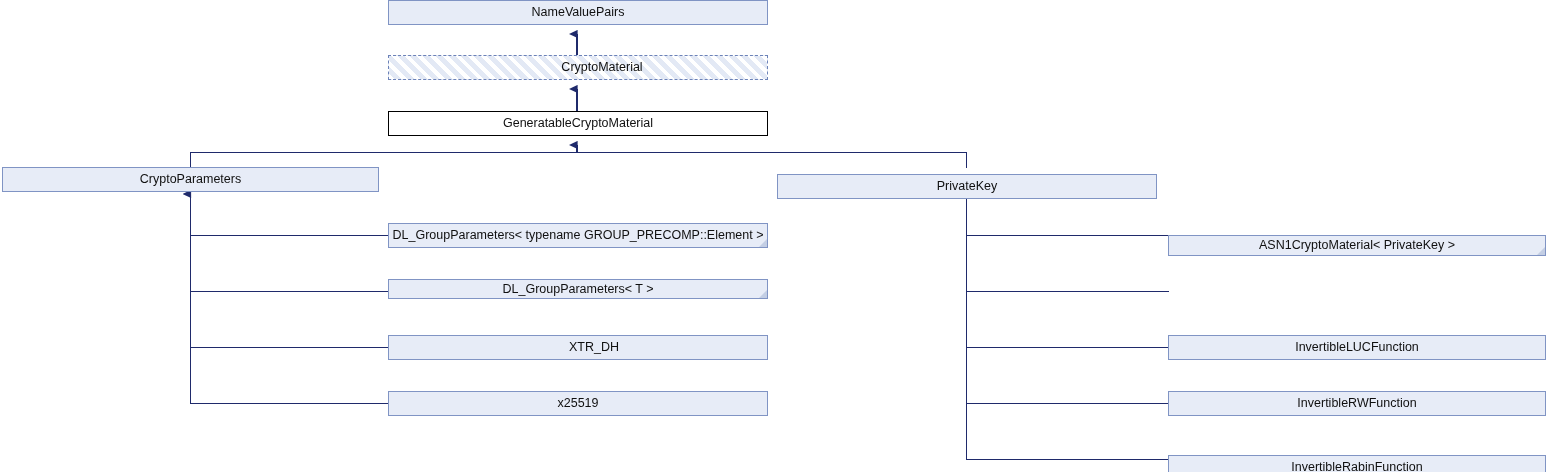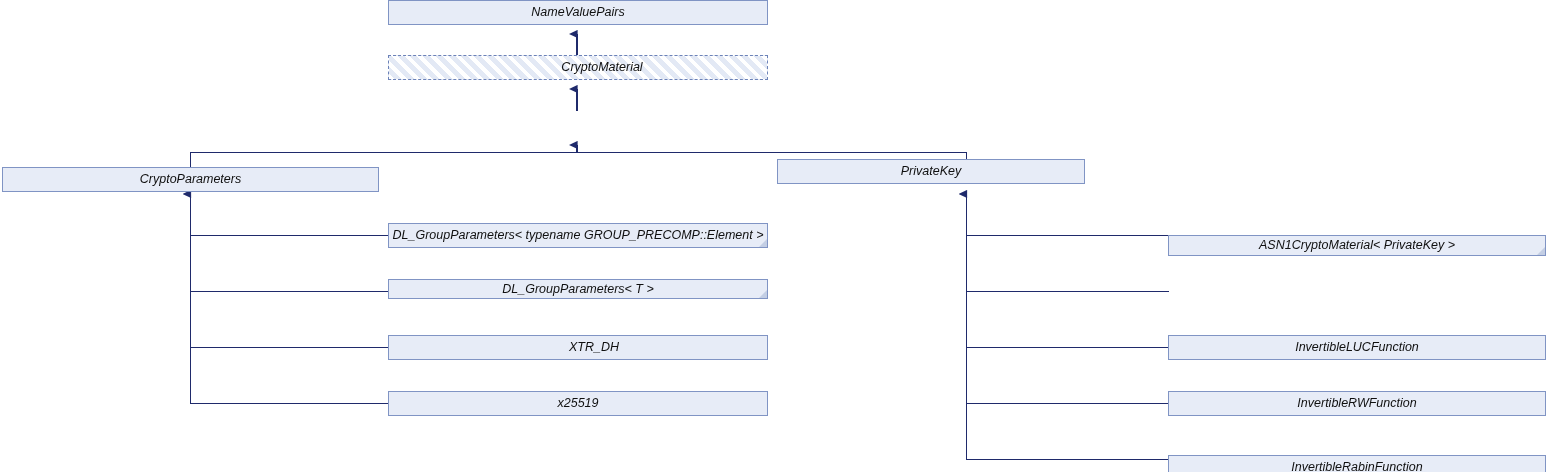--- a/index.html
+++ b/index.html
@@ -27,21 +27,20 @@
     position: absolute;
     box-sizing: border-box;
     display: flex;
     align-items: center;
     justify-content: center;
     font-size: 12.5px;
     line-height: 1;
     color: #101010;
     white-space: nowrap;
     overflow: hidden;
-    font-style: italic;
   }
   
   .node.plain {
     background: #e7ecf7;
     border: 1px solid #8094c4;
   }
   
   .node.focus {
     background: #ffffff;
     border: 1px solid #000000;
@@ -116,25 +115,28 @@
 
     </g>
   </svg>
 
   <div class="node plain" style="left:388px;  top:0px;   width:380px; height:25px;">
       <span class="node-label">NameValuePairs</span>
     </div>
   <div class="node abstract" style="left:388px;  top:55px;  width:380px; height:25px;">
       <span class="node-label">CryptoMaterial</span>
     </div>
+  <div class="node focus" style="left:388px;  top:111px; width:380px; height:25px;">
+      <span class="node-label">GeneratableCryptoMaterial</span>
+    </div>
 
   <div class="node plain" style="left:2px;    top:167px; width:377px; height:25px;">
       <span class="node-label">CryptoParameters</span>
     </div>
-  <div class="node plain" style="left:777px;  top:159px; width:308px; height:25px;">
+  <div class="node plain" style="left:777px;  top:174px; width:380px; height:25px;">
       <span class="node-label">PrivateKey</span>
     </div>
 
   <div class="node plain tmpl" style="left:388px; top:223px; width:380px; height:25px;">
       <span class="node-label">DL_GroupParameters&lt; typename GROUP_PRECOMP::Element &gt;</span>
       <span class="fold"></span>
     </div>
   <div class="node plain tmpl" style="left:388px; top:279px; width:380px; height:20px;">
       <span class="node-label">DL_GroupParameters&lt; T &gt;</span>
       <span class="fold"></span>

